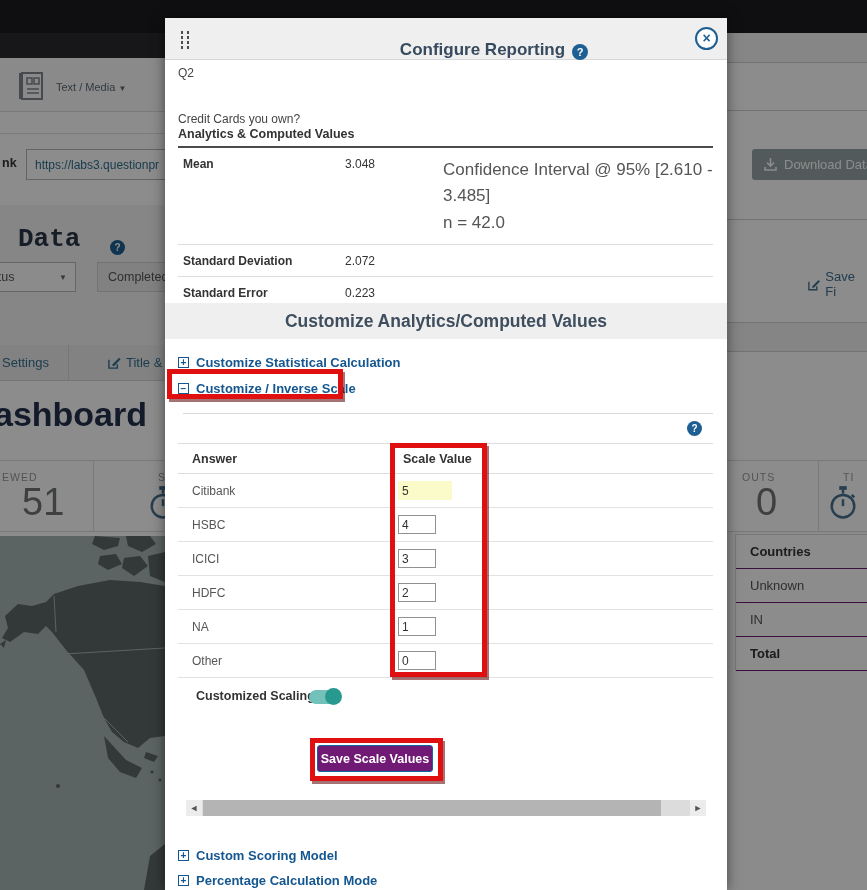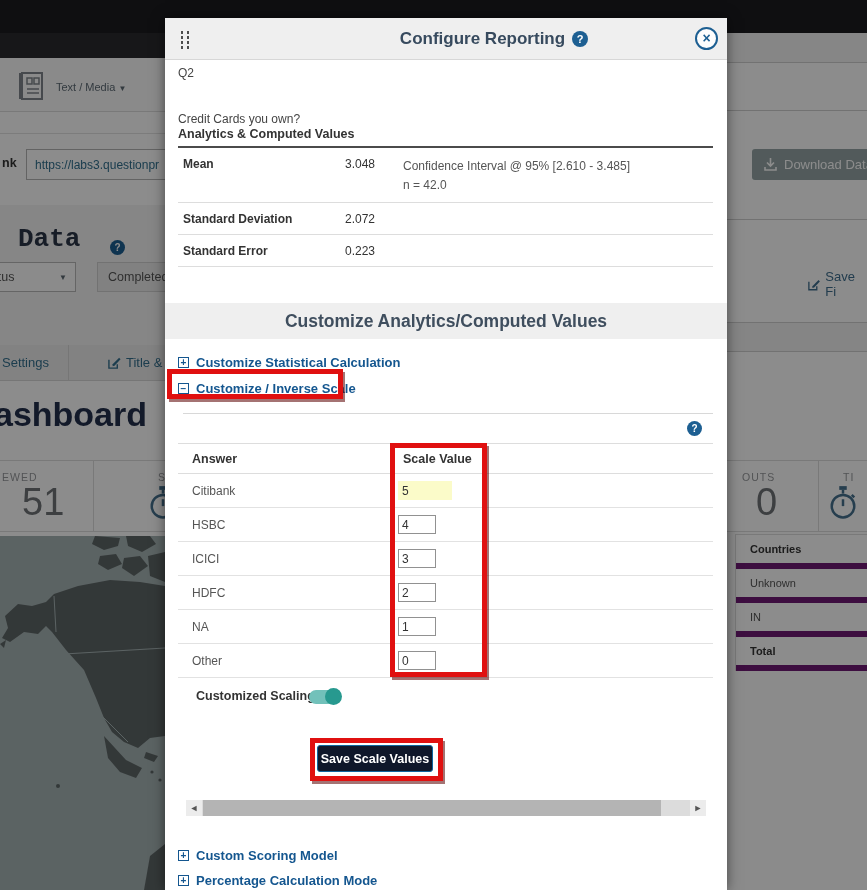--- a/index.html
+++ b/index.html
@@ -57,66 +57,66 @@
   .viewed-val{left:22px;top:481px;}
   .s-lbl{left:158px;top:471px;}
   .outs-lbl{left:742px;top:471px;}
   .outs-val{left:756px;top:481px;}
   .ti-lbl{left:843px;top:471px;}
   .stopwatch{stroke:#46718f;fill:none;stroke-width:2;}
 
   .map{left:0;top:536px;width:165px;height:354px;background:#a7b4b5;}
   .rt-lower{left:727px;top:532px;width:140px;height:358px;background:#fdfdfd;}
   .ctable{left:735px;top:534px;width:132px;border-top:1px solid #ddd;border-left:1px solid #ddd;background:#fff;}
-  .crow{height:34px;display:flex;align-items:center;padding-left:14px;font-size:11px;color:#555;border-bottom:6px solid #701a75;}
+  .crow{height:34px;display:flex;align-items:center;padding-left:14px;font-size:13px;color:#555;border-bottom:1px solid #701a75;}
   .crow.hdr,.crow.ftr{font-weight:bold;color:#333;}
 
   
   #overlay{left:0;top:0;width:867px;height:890px;background:rgba(0,0,0,0.45);z-index:1;}
 
   
   #modal{left:165px;top:18px;width:562px;height:872px;background:#fff;z-index:2;box-shadow:0 0 12px rgba(0,0,0,.5);}
   .m-header{left:0;top:0;width:562px;height:42px;background:#efefef;border-bottom:1px solid #d7d7d7;}
   .drag-dots{left:14px;top:12px;width:12px;height:19px;
     background-image:radial-gradient(#4c4c4c 1.3px, transparent 1.5px);background-size:6px 5px;}
-  .m-title{left:0;top:0;width:658px;height:42px;display:flex;align-items:center;justify-content:center;gap:7px;
+  .m-title{left:0;top:0;width:658px;height:42px;display:flex;align-items:flex-end;justify-content:center;gap:7px;
     font-size:17px;font-weight:bold;color:#374a5e;}
   .m-help{width:16px;height:16px;border-radius:50%;background:#1d5f92;color:#fff;font-size:11px;font-weight:bold;
     text-align:center;line-height:16px;}
   .m-close{left:530px;top:9px;width:23px;height:23px;border:2px solid #1d5f92;border-radius:50%;color:#1d5f92;
     font-size:14px;font-weight:bold;text-align:center;line-height:19px;background:#fdfdfd;}
   .m-q2{left:13px;top:48px;font-size:12px;color:#444;}
   .m-qtext{left:13px;top:94px;font-size:12px;color:#444;}
   .m-aheading{left:13px;top:109px;font-size:12.5px;font-weight:bold;color:#333;}
   .m-atable{left:13px;top:128px;width:535px;border-top:2px solid #4b4b4b;}
   .a-row{display:flex;border-bottom:1px solid #ddd;padding:9px 0 8px 5px;}
   .a-row .al{width:162px;font-size:12px;font-weight:bold;color:#333;}
   .a-row .av{width:58px;font-size:12px;color:#333;}
-  .a-row .ad{flex:1;font-size:12px;color:#555;line-height:1.55;}
+  .a-row .ad{flex:1;font-size:17px;color:#555;line-height:1.55;margin-left:40px;}
   .m-band{left:0;top:285px;width:562px;height:36px;background:#efefef;display:flex;align-items:center;
     justify-content:center;font-size:17.5px;font-weight:bold;color:#3f4e5e;}
   .x-link{font-size:13px;font-weight:bold;color:#14568f;display:flex;align-items:center;gap:7px;}
   .expander{width:11px;height:11px;border:1px solid #14568f;font-size:10px;line-height:9px;text-align:center;
     color:#14568f;font-weight:bold;flex:0 0 auto;}
   .l1{left:13px;top:337px;} .l2{left:13px;top:363px;} .l3{left:13px;top:830px;} .l4{left:13px;top:855px;}
   .m-divider{left:18px;top:395px;width:530px;border-top:1px solid #d8d8d8;}
   .m-help2{left:522px;top:403px;}
   .m-stable{left:13px;top:425px;width:535px;border-top:1px solid #ddd;}
   .s-hrow{position:relative;height:30px;border-bottom:1px solid #ddd;}
   .s-hrow .ah{position:absolute;left:14px;top:8px;font-size:12.5px;font-weight:bold;color:#333;}
   .s-hrow .sh{position:absolute;left:225px;top:8px;font-size:12.5px;font-weight:bold;color:#333;}
   .s-row{position:relative;height:34px;border-bottom:1px solid #e2e2e2;}
   .s-row .ans{position:absolute;left:14px;top:10px;font-size:12px;color:#555;}
   .v-input{position:absolute;left:220px;top:7px;width:38px;height:19px;border:1px solid #919191;
     font-size:12px;padding:1px 3px;font-family:"Liberation Sans",sans-serif;color:#333;background:#fff;}
   .v-highlight{width:54px;border:1px solid transparent;background:#fbfbc9;}
   .m-cscale{left:31px;top:671px;font-size:12.5px;font-weight:bold;color:#333;}
   .m-toggle{left:144px;top:672px;width:30px;height:14px;border-radius:7px;background:#72c1ba;}
   .m-toggle .knob{position:absolute;right:-3px;top:-2px;width:17px;height:17px;border-radius:50%;background:#27998f;}
-  .m-save{left:152px;top:727px;width:116px;height:27px;background:#0f172a;border:1px solid #0e659f;border-radius:3px;
+  .m-save{left:152px;top:727px;width:116px;height:27px;background:#701a75;border:1px solid #0e659f;border-radius:3px;
     color:#fff;font-size:12.5px;font-weight:bold;display:flex;align-items:center;justify-content:center;}
   .m-scroll{left:21px;top:782px;width:520px;height:16px;display:flex;align-items:center;}
   .sc-btn{width:16px;height:16px;background:#ececec;color:#555;font-size:9px;text-align:center;line-height:16px;flex:0 0 auto;}
   .sc-track{flex:1;height:16px;background:#dcdcdc;position:relative;}
   .sc-thumb{position:absolute;left:1px;top:0;width:458px;height:16px;background:#b4b4b4;}
 
   
   .redbox{border:5px solid #e01010;box-shadow:2px 3px 0 rgba(90,0,0,.55);z-index:4;pointer-events:none;}
   .rb1{left:167px;top:369px;width:176px;height:30px;}
   .rb2{left:390px;top:443px;width:97px;height:234px;}

